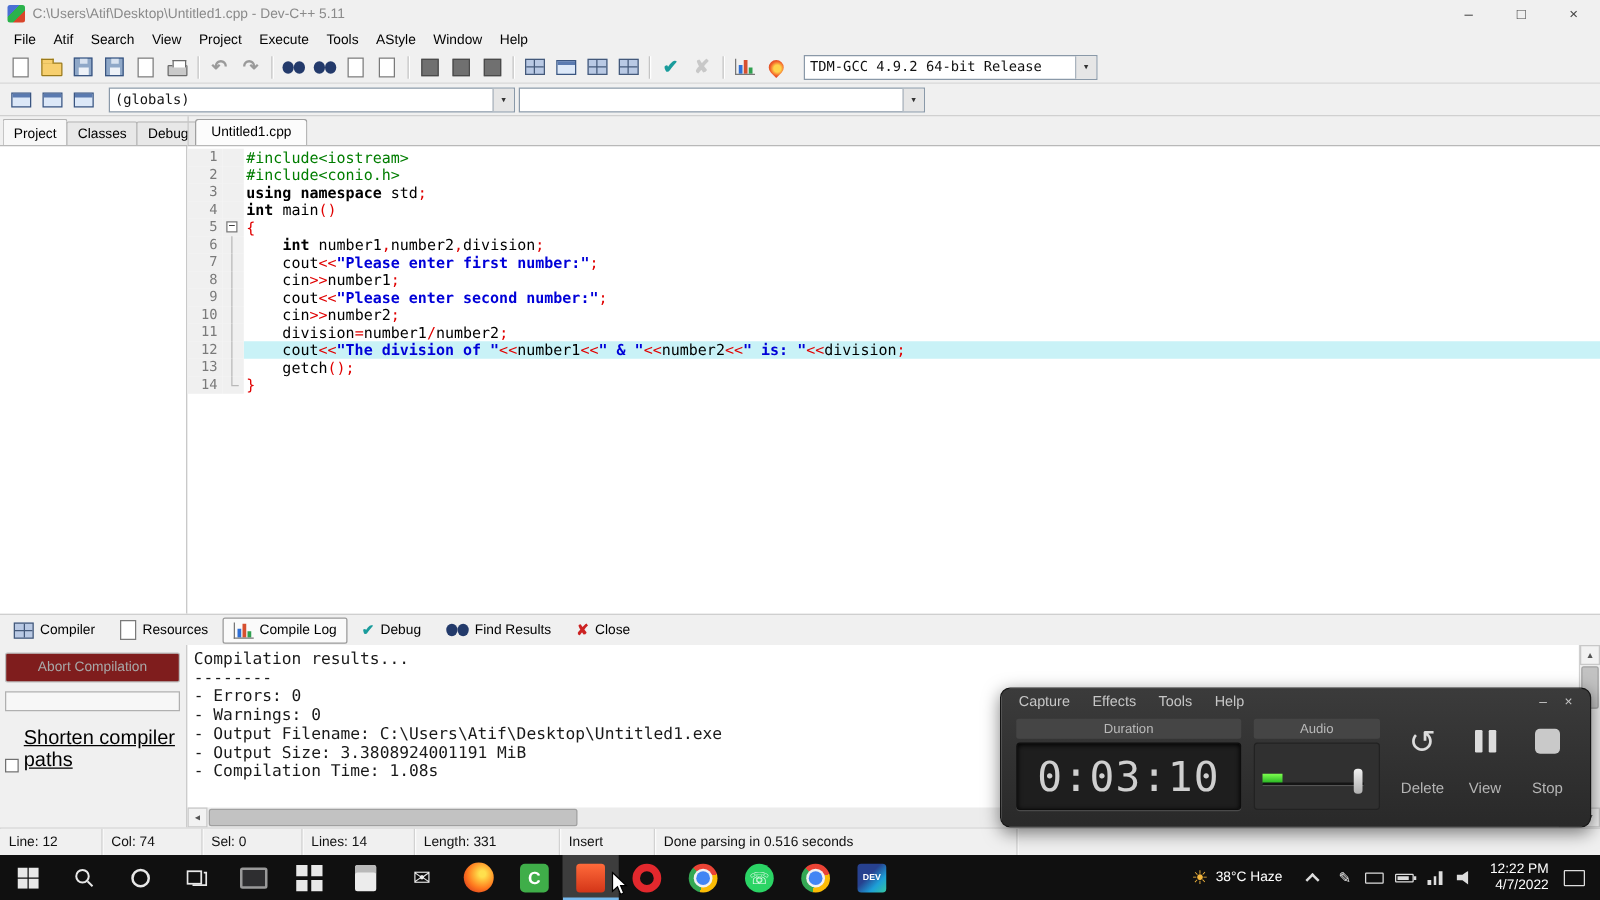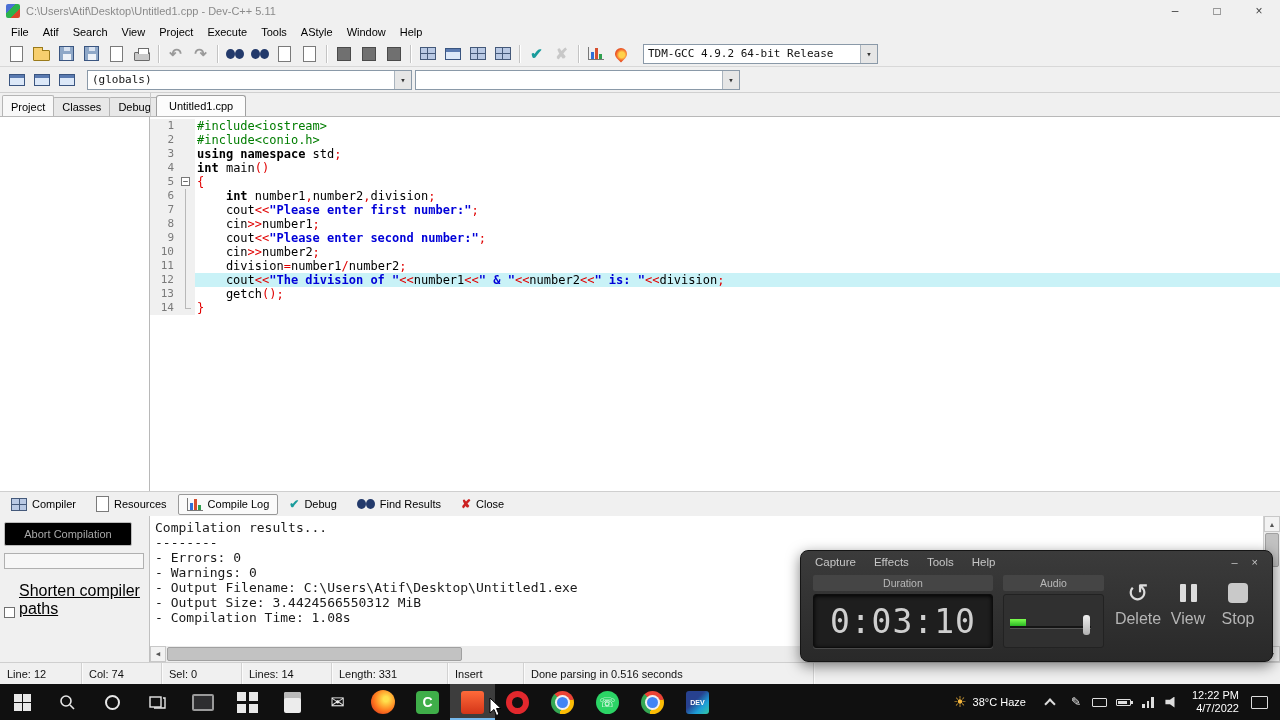--- a/index.html
+++ b/index.html
@@ -83,21 +83,21 @@
 
   
   .bottombar { position:absolute; top:491px; left:0; right:0; height:25px; background:#f0f0f0; border-top:1px solid #cfcfcf; display:flex; align-items:center; padding-left:2px; gap:2px; }
   .btab { display:flex; align-items:center; gap:5px; font-size:11px; padding:2px 8px; height:21px; border:1px solid transparent; color:#000; }
   .btab.active { background:#fafafa; border:1px solid #999; border-radius:2px; }
   .bglyph { font-size:12px; font-weight:bold; line-height:1; }
 
   
   .logregion { position:absolute; top:516px; left:0; right:0; height:146px; display:flex; }
   .logleft { width:150px; background:#f0f0f0; border-right:1px solid #c0c0c0; padding:6px 4px; }
-  .abort { display:block; width:128px; height:24px; font-size:11px; color:#a8a8a8; background:#000000; border:1px solid #bcbcbc; border-radius:2px; font-family:"Liberation Sans",sans-serif; }
+  .abort { display:block; width:140px; height:24px; font-size:11px; color:#a8a8a8; background:#7f1d1d; border:1px solid #bcbcbc; border-radius:2px; font-family:"Liberation Sans",sans-serif; }
   .progress { width:140px; height:16px; background:#f7f7f7; border:1px solid #b0b0b0; margin-top:7px; }
   .shorten { display:flex; align-items:flex-end; gap:4px; font-size:16px; margin-top:13px; color:#000;text-decoration:underline; }
   .cb { width:11px; height:11px; background:#fff; border:1px solid #707070; flex:none; }
   .logmain { flex:1; background:#fff; position:relative; font-family:"DejaVu Sans Mono",monospace; font-size:13px; padding-top:4px; }
   .logline { height:15px; line-height:15px; white-space:pre; padding-left:5px; color:#1a1a1a; }
   .hscroll { position:absolute; left:0; right:0; bottom:0; height:16px; background:#ececec; display:flex; align-items:center; }
   .harrow { width:16px; height:16px; background:#f2f2f2; border:1px solid #c8c8c8; display:flex; align-items:center; justify-content:center; font-size:7px; color:#555; flex:none; }
   .hthumb { width:295px; height:14px; background:#c2c2c2; border:1px solid #a0a0a0; border-radius:2px; margin-left:1px; }
   .hfill { flex:1; }
   .vscroll { width:17px; background:#ececec; border-left:1px solid #d0d0d0; display:flex; flex-direction:column; align-items:stretch; }
@@ -153,21 +153,21 @@
   .duration { width:192px; }
   .digits { margin-top:3px; height:54px; background:#1e1e1e; border:1px solid #0d0d0d; box-shadow:inset 0 1px 4px #000,0 1px 0 #4a4a4a; border-radius:3px; display:flex; align-items:center; justify-content:center; font-family:"DejaVu Sans Mono",monospace; font-size:33px; color:#cfcfcf; letter-spacing:1px; }
   .audio { width:108px; }
   .meter { margin-top:3px; height:54px; background:#303030; border:1px solid #222; border-radius:3px; position:relative; }
   .meter .bar { position:absolute; left:6px; top:24px; width:16px; height:8px; background:linear-gradient(#7dff4f,#1fae1f); }
   .meter .track { position:absolute; left:6px; right:12px; top:31px; height:3px; background:#151515; border-bottom:1px solid #555; }
   .meter .thumb { position:absolute; right:13px; top:20px; width:7px; height:20px; background:linear-gradient(#f0f0f0,#b0b0b0); border-radius:3px; }
   .recbtns { display:flex; gap:6px; margin-left:2px; }
   .recbtn { width:44px; display:flex; flex-direction:column; align-items:center; padding-top:2px; }
   .bicon { height:32px; display:flex; align-items:center; justify-content:center; }
-  .blabel { font-size:16px; color:#b5b5b5; margin-top:1px; }
+  .blabel { font-size:12px; color:#b5b5b5; margin-top:14px; }
   .delglyph { font-size:26px; color:#dcdcdc; line-height:26px; }
   .pausebars { display:flex; gap:5px; }
   .pausebars i { width:6px; height:18px; background:#dcdcdc; display:block; border-radius:1px; }
   .stopsq { width:20px; height:20px; background:#c9c9c9; border-radius:4px; }
 
   .cursor { position:absolute; left:489px; top:697px; z-index:99; }
 </style>
 </head>
 <body>
 
@@ -374,21 +374,21 @@
         <span>Shorten compiler paths</span>
       </label>
     </div>
     <div class="logmain">
       <div id="loglines">
           <div class="logline">Compilation results...</div>
           <div class="logline">--------</div>
           <div class="logline">- Errors: 0</div>
           <div class="logline">- Warnings: 0</div>
           <div class="logline">- Output Filename: C:\Users\Atif\Desktop\Untitled1.exe</div>
-          <div class="logline">- Output Size: 3.4424566550312 MiB</div>
+          <div class="logline">- Output Size: 3.3808924001191 MiB</div>
           <div class="logline">- Compilation Time: 1.08s</div>
         </div>
       <div class="hscroll">
         <div class="harrow">◀</div>
         <div class="hthumb"></div>
         <div class="hfill"></div>
         <div class="harrow">▶</div>
       </div>
     </div>
     <div class="vscroll">

